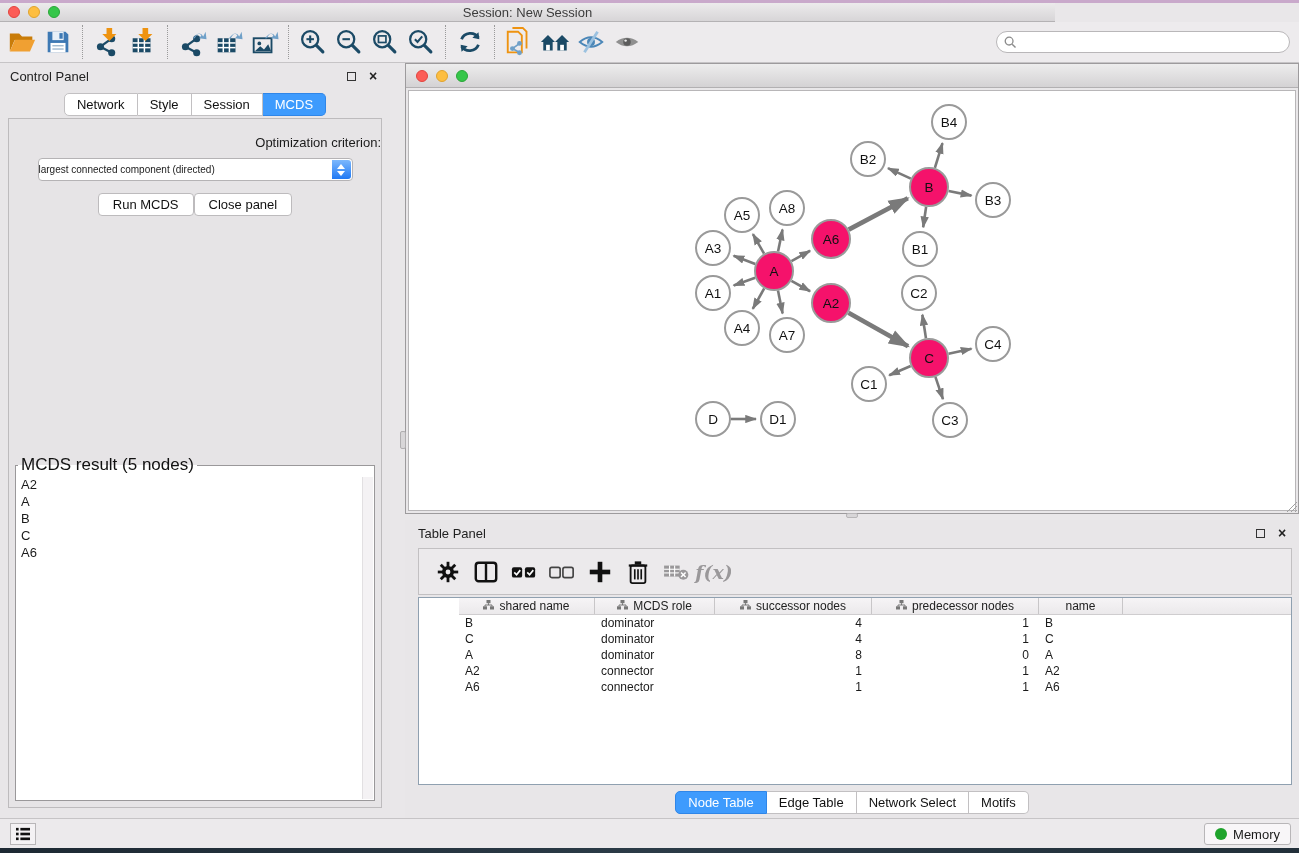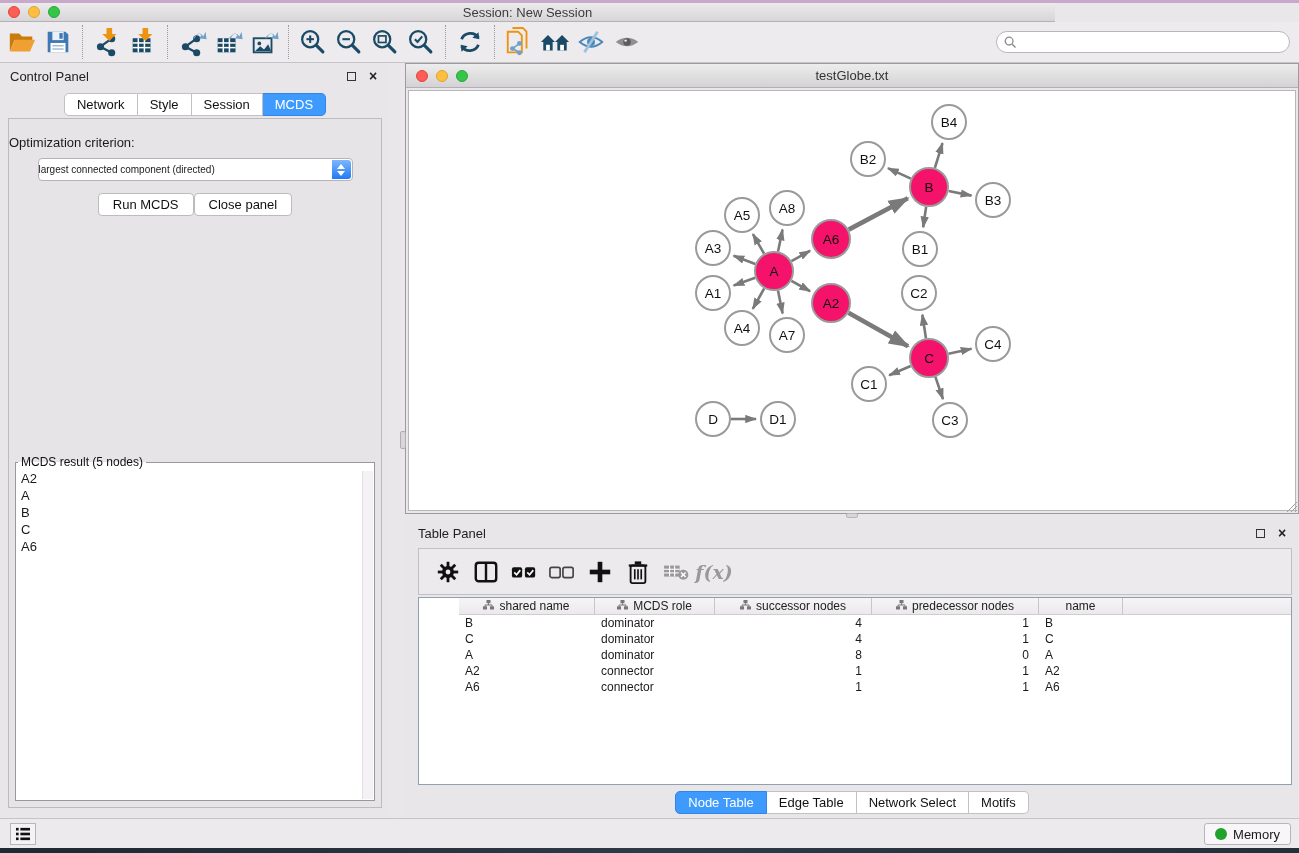--- a/index.html
+++ b/index.html
@@ -35,31 +35,31 @@
   .float-sq { display:inline-block; width:9px; height:9px; border:1.5px solid #333; }
   .close-x { font-weight:bold; font-size:14px; }
 
   .seg-tabs { display:flex; justify-content:center; margin-top:4px; }
   .seg-tab { padding:3px 12px; background:#fff; border:1px solid #c2c0c2; border-left:none; font-size:13px; color:#111; }
   .seg-tab:first-child { border-left:1px solid #c2c0c2; border-radius:5px 0 0 5px; }
   .seg-tab:last-child { border-radius:0 5px 5px 0; }
   .seg-tab.selected { background:#3e9bfd; border-color:#2f86e8; color:#fff; }
 
   #cp-content { position:absolute; left:8px; right:8px; top:55px; bottom:10px; border:1px solid #bdbbbd; background:#e6e4e6; }
-  #opt-label { text-align:left; margin-top:16px; font-size:13px; }
+  #opt-label { text-align:right; margin-top:16px; font-size:13px; }
   #criterion-select { position:relative; margin:8px auto 0 auto; width:315px; height:23px; background:#fff; border:1px solid #b5b3b5; border-radius:4px; display:flex; align-items:center; }
   #criterion-select .value { font-size:10px; }
   #criterion-select .stepper { position:absolute; right:1px; top:1px; bottom:1px; width:19px; border-radius:0 3px 3px 0; background:linear-gradient(#7db8fd,#2079f4); display:flex; flex-direction:column; align-items:center; justify-content:center; gap:2px; }
   .chev-up { width:0; height:0; border-left:4px solid transparent; border-right:4px solid transparent; border-bottom:5px solid #fff; }
   .chev-dn { width:0; height:0; border-left:4px solid transparent; border-right:4px solid transparent; border-top:5px solid #fff; }
   #cp-buttons { display:flex; justify-content:center; gap:0; margin-top:12px; }
   .btn { background:#fff; border:1px solid #bdbbbd; border-radius:4px; padding:3px 14px; font-size:13px; color:#111; }
 
   #mcds-fieldset { position:absolute; left:6px; right:6px; top:336px; bottom:6px; border:1px solid #9a989a; background:#fff; }
-  #mcds-fieldset legend { font-size:12px; color:#111; margin-left:2px; padding:0 3px; background:transparent; }
+  #mcds-fieldset legend { font-size:17px; color:#111; margin-left:2px; padding:0 3px; background:transparent; }
   #mcds-list { position:absolute; left:1px; right:13px; top:2px; bottom:1px; background:#fff; overflow:hidden; }
   #mcds-list .item { font-size:13px; padding:0 0 1px 4px; line-height:16px; }
   #mcds-scroll { position:absolute; right:1px; top:2px; bottom:1px; width:11px; background:#f4f2f4; border-left:1px solid #e2e0e2; }
 
   
   #net-window { position:absolute; left:405px; top:63px; width:894px; height:451px; background:#e9e7e9; border:1px solid #9d9b9d; }
   #net-titlebar { height:24px; background:linear-gradient(#ededed,#d4d2d4); border-bottom:1px solid #b2b0b2; display:flex; align-items:center; position:relative; }
   #net-title { position:absolute; left:0; right:0; text-align:center; font-size:13px; color:#333; }
   #net-canvas { position:absolute; left:2px; right:2px; top:26px; bottom:2px; background:#fff; border:1px solid #b8b6b8; }
   #graph-svg { position:absolute; left:0; top:0; }
@@ -310,21 +310,20 @@
   </div>
 </div>
 
 <div id="net-window">
   <div id="net-titlebar">
     <div class="lights" style="margin-left:10px;">
       <span class="light red"></span>
       <span class="light yellow"></span>
       <span class="light green"></span>
     </div>
-    <div id="net-title">testGlobe.txt</div>
   </div>
   <div id="net-canvas">
     <svg id="graph-svg" width="888" height="422">
       <defs>
         <marker id="arrow" viewBox="0 0 10 7" refX="9" refY="3.5" markerWidth="4.6" markerHeight="3.4" orient="auto" markerUnits="strokeWidth">
           <path d="M0,0 L10,3.5 L0,7 z" fill="#7a7a7a"></path>
         </marker>
       </defs>
       <g id="edges-layer">
           <line x1="346.18618667207073" y1="186.78530972482696" x2="324.69519466072217" y2="194.53615930269035" stroke="#7a7a7a" stroke-width="2.6" marker-end="url(#arrow)"></line>

